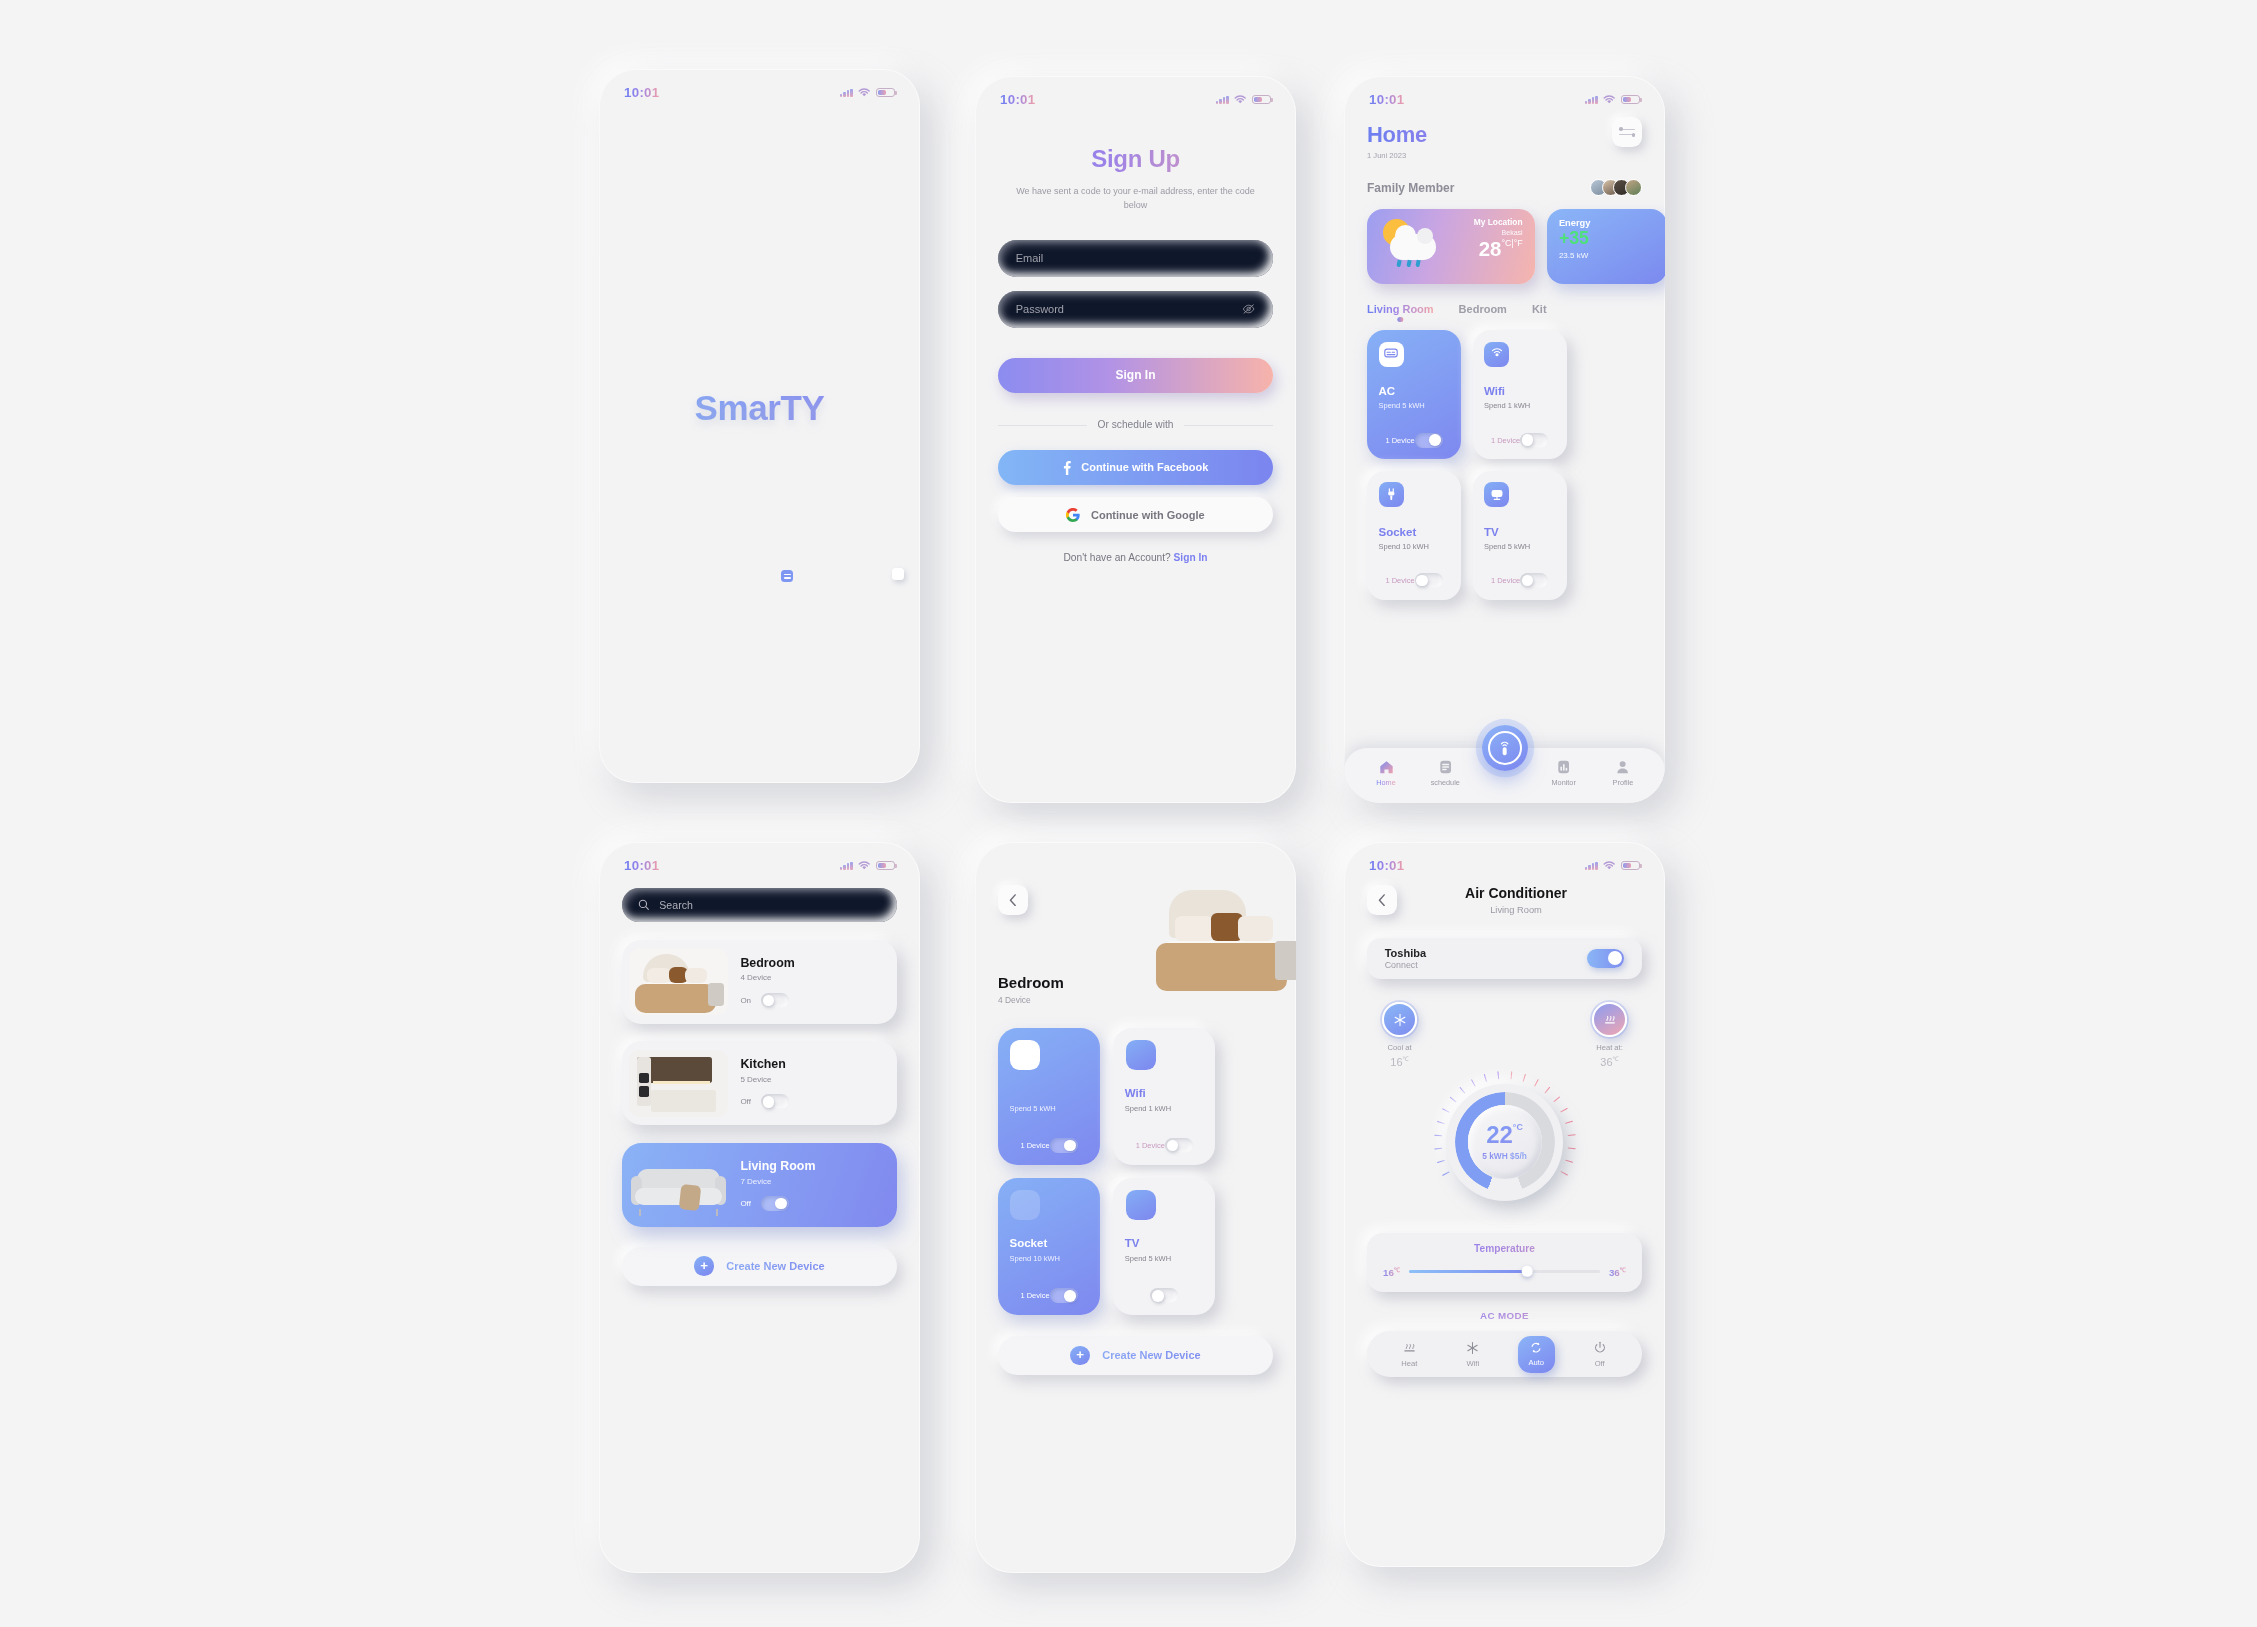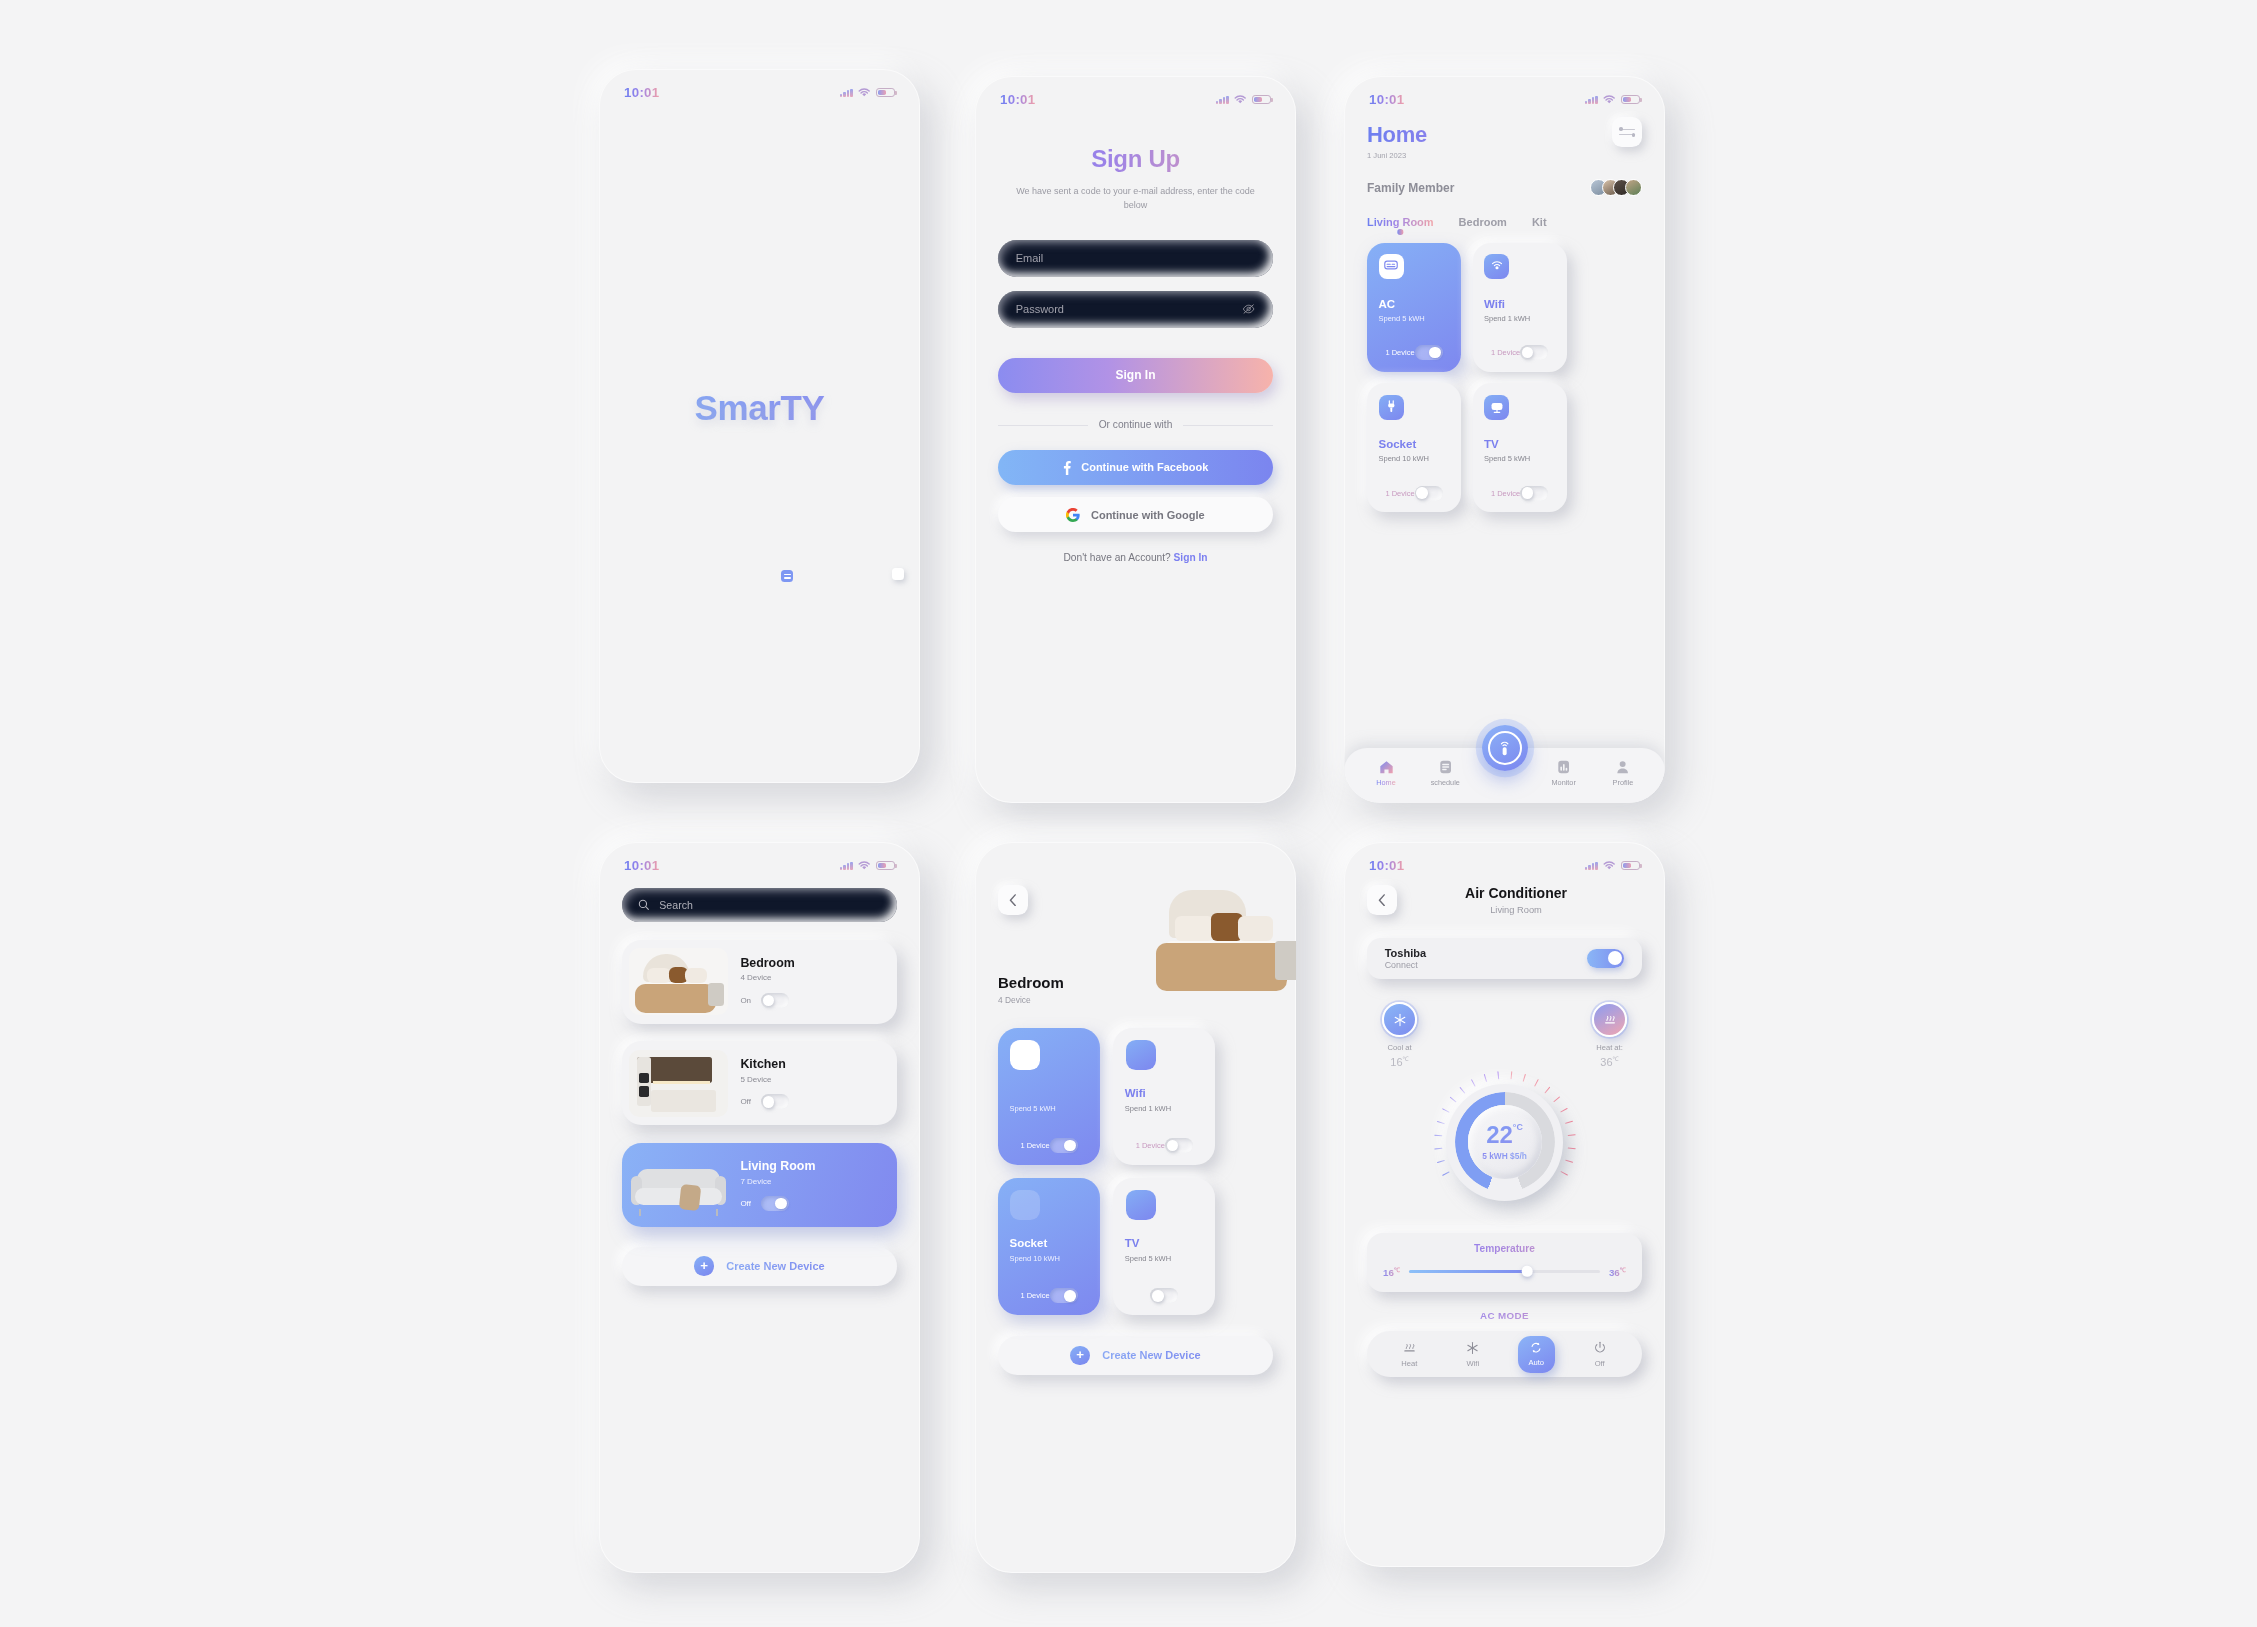--- a/index.html
+++ b/index.html
@@ -423,21 +423,21 @@
               <line x1="2" y1="12.4" x2="14" y2="1.6" stroke="#8e8e98" stroke-width="1.2"></line>
             </svg>
         </span>
       </div>
     </div>
 
     <div class="signin-btn">Sign In</div>
 
     <div class="or-row">
       <div class="ln"></div>
-      <span>Or  continue with</span>
+      <span>Or  schedule with</span>
       <div class="ln"></div>
     </div>
 
     <div class="fb-btn">
       <span>
         <svg width="8" height="15" viewBox="0 0 9 17">
             <path d="M6 17V9.5h2.2l.4-2.7H6V5.1c0-.8.2-1.3 1.3-1.3h1.5V1.4C8.5 1.3 7.6 1.2 6.6 1.2c-2 0-3.4 1.3-3.4 3.6v2H1v2.7h2.2V17H6z" fill="#fff"></path>
           </svg>
       </span>
       <span>Continue with Facebook</span>
@@ -495,20 +495,43 @@
         <div class="fam-label">Family Member</div>
         <div class="avatars">
           <span></span>
           <span></span>
           <span></span>
           <span></span>
         </div>
       </div>
     </div>
 
+    <div class="widget-row">
+      <div class="weather-w">
+        <div class="sun"></div>
+        <div class="cloud"></div>
+        <div class="rain">
+            <i></i>
+            <i></i>
+            <i></i>
+          </div>
+        <div class="weather-txt">
+          <div class="weather-loc">My Location</div>
+          <div class="weather-city">Bekasi</div>
+          <div class="weather-temp">
+            <span>28</span><sup>°C|°F</sup>
+          </div>
+        </div>
+      </div>
+      <div class="energy-w">
+        <div class="energy-lbl">Energy</div>
+        <div class="energy-val">+35</div>
+        <div class="energy-sub">23.5 kW</div>
+      </div>
+    </div>
 
     <div class="tabs">
       <div class="tab active grad-text">Living Room</div>
       <div class="tab">Bedroom</div>
       <div class="tab">Kit</div>
     </div>
 
     <div class="dev-grid">
       <div class="dev-card on">
         <div class="dev-ic">

